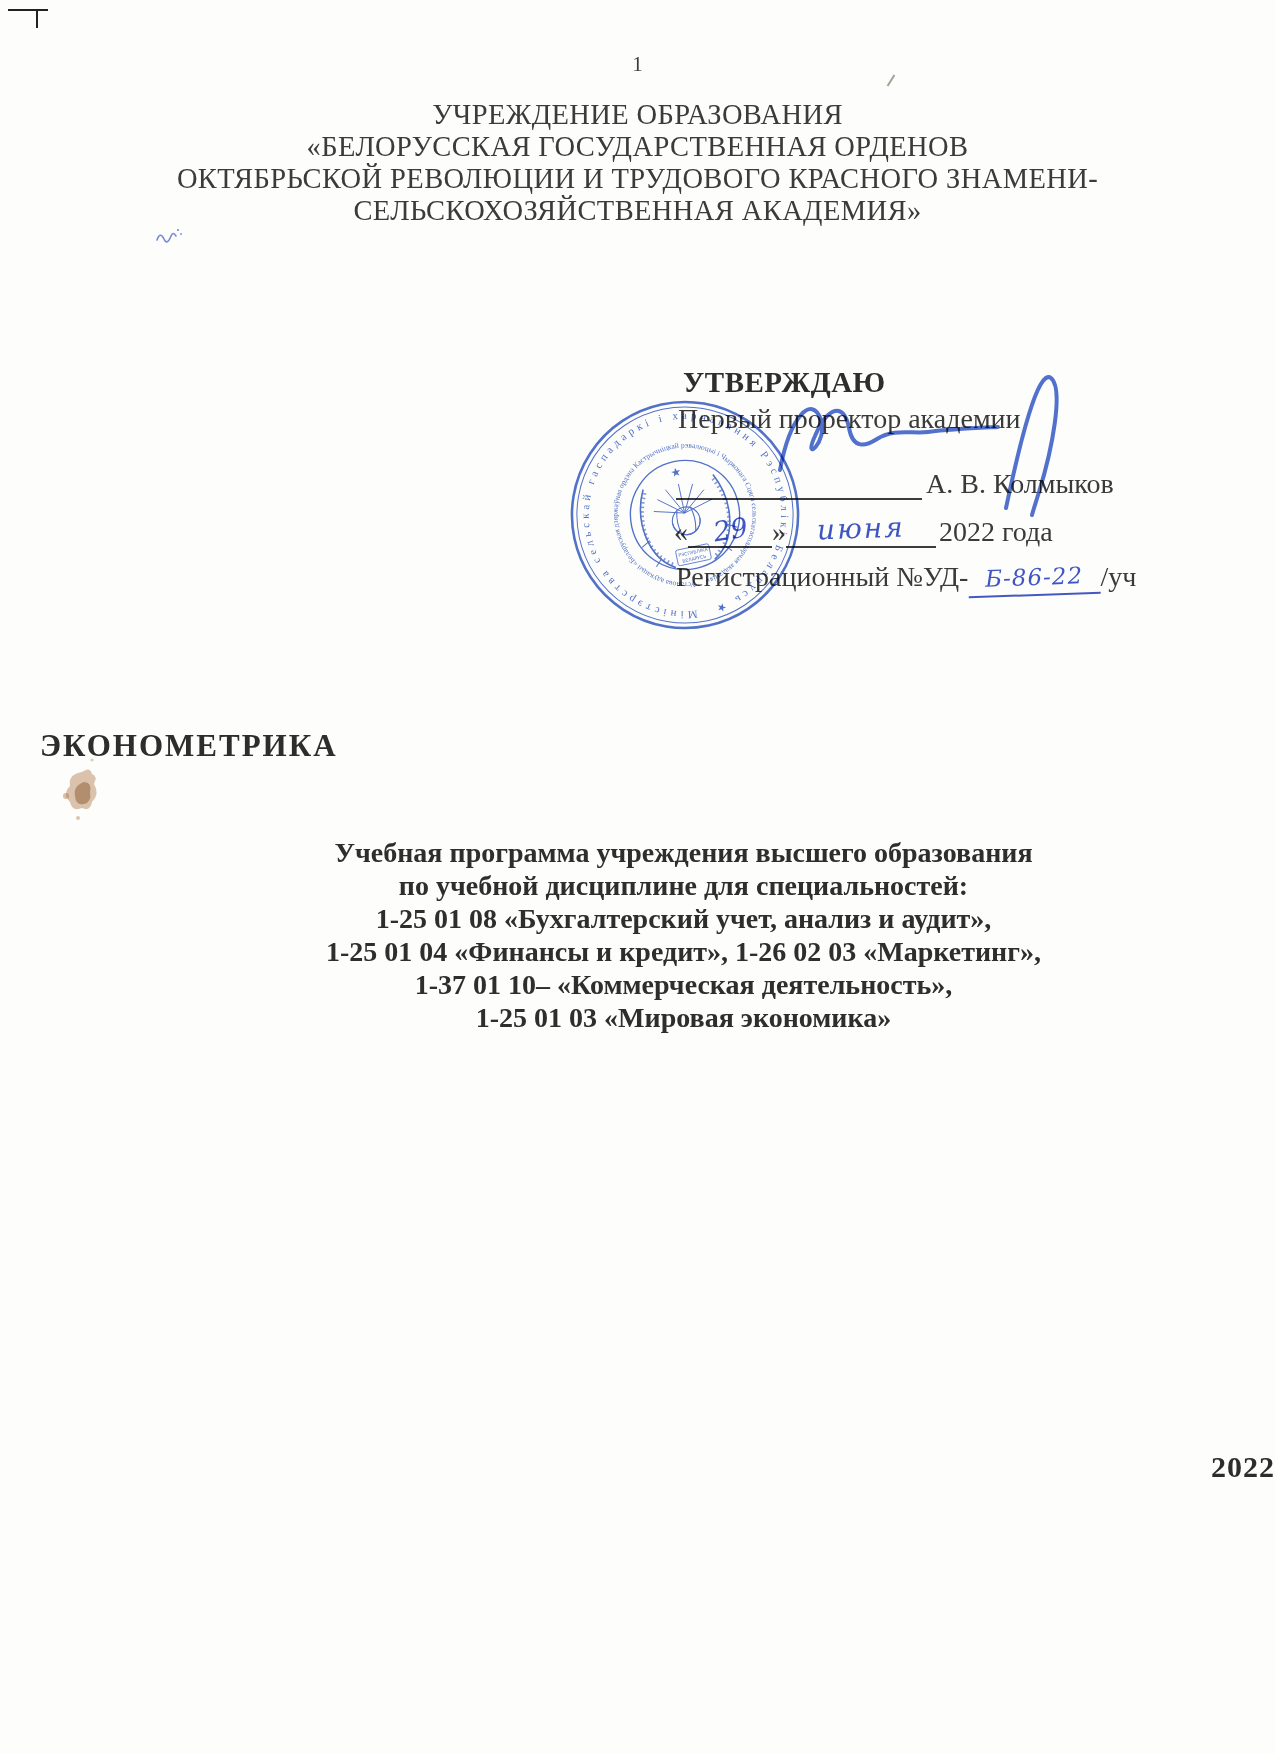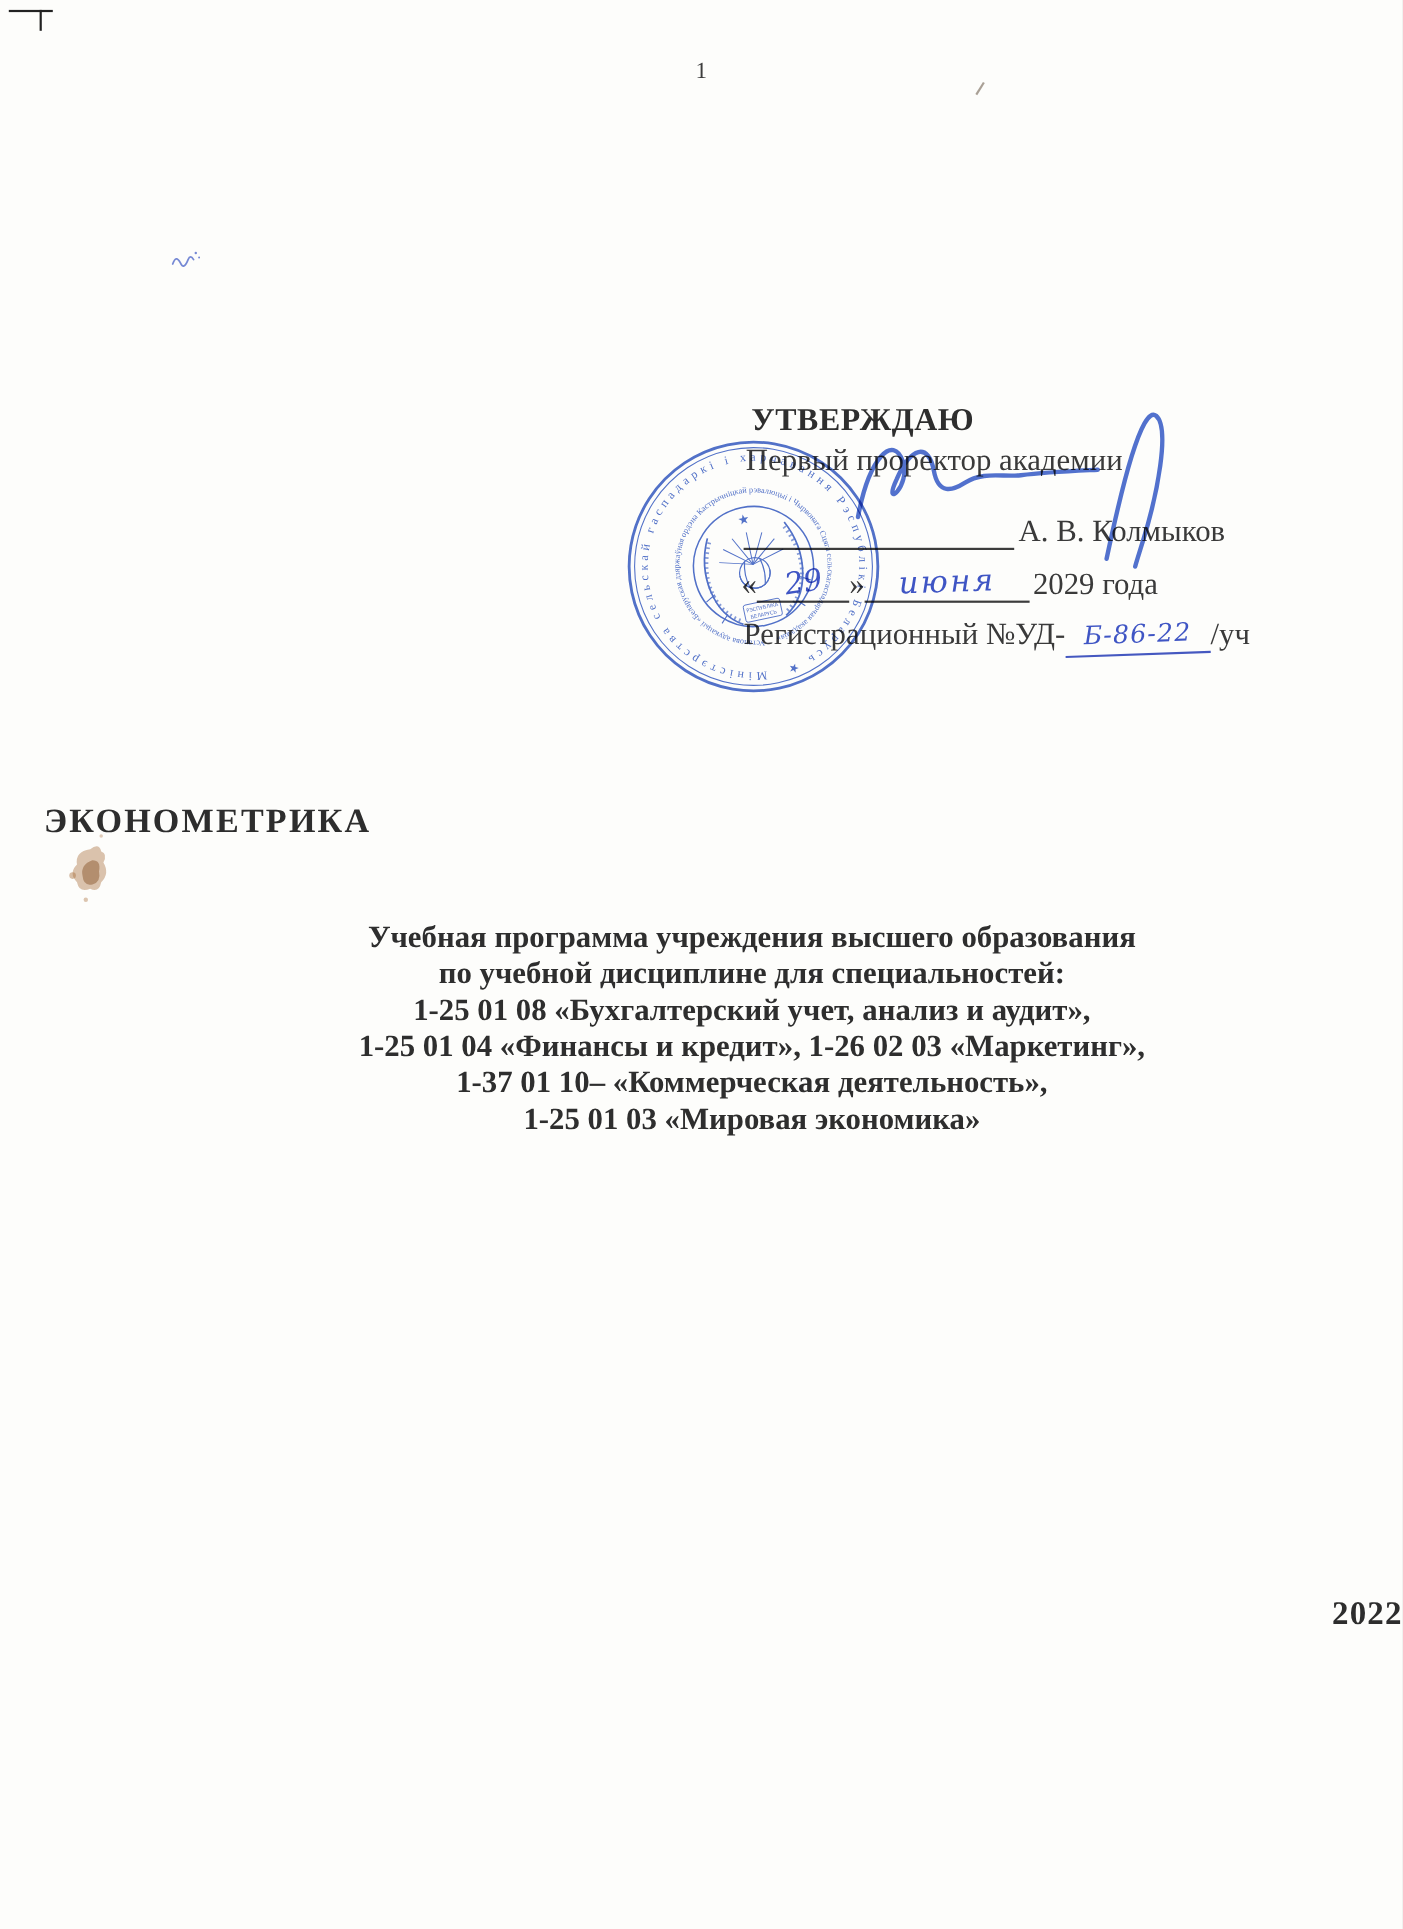--- a/index.html
+++ b/index.html
@@ -53,35 +53,41 @@
 <body>
 
 <div class="page">
 
   <div class="cropmark-h"></div>
   <div class="cropmark-v"></div>
   <div class="slash-speck"></div>
 
   <div class="page-number">1</div>
 
+  <div class="header-block">
+    <div>УЧРЕЖДЕНИЕ ОБРАЗОВАНИЯ</div>
+    <div>«БЕЛОРУССКАЯ ГОСУДАРСТВЕННАЯ ОРДЕНОВ</div>
+    <div>ОКТЯБРЬСКОЙ РЕВОЛЮЦИИ И ТРУДОВОГО КРАСНОГО ЗНАМЕНИ-</div>
+    <div>СЕЛЬСКОХОЗЯЙСТВЕННАЯ АКАДЕМИЯ»</div>
+  </div>
 
   <svg class="pen-squiggle" width="30" height="22" viewBox="0 0 30 22">
     <path d="M3 16 q3 -9 7 -1 q3 7 7 -3 q2 -5 5 0" fill="none" stroke="#4a63c8" stroke-width="1.6" stroke-linecap="round"></path>
     <circle cx="24" cy="6" r="1.1" fill="#4a63c8"></circle>
     <circle cx="27" cy="10" r="0.9" fill="#4a63c8"></circle>
   </svg>
 
   <div class="approve">
     <div class="approve-label">УТВЕРЖДАЮ</div>
     <div class="approver-title">Первый проректор академии</div>
     <div class="sig-row">
       <span class="sig-line"></span><span class="sig-name">А. В. Колмыков</span>
     </div>
     <div class="date-row">
-      <span class="q">«</span><span class="wline w-day"><span class="hand hand-day">29</span></span><span class="q">»</span><span class="wline w-month"><span class="hand hand-month">июня</span></span><span class="date-year">2029 года</span>
+      <span class="q">«</span><span class="wline w-day"><span class="hand hand-day">29</span></span><span class="q">»</span><span class="wline w-month"><span class="hand hand-month">июня</span></span><span class="date-year">2022 года</span>
     </div>
     <div class="reg-row">
       <span class="t">Регистрационный №УД-</span><span class="hand hand-reg">Б-86-22</span><span class="t">/уч</span>
     </div>
   </div>
 
   <svg class="stamp" viewBox="0 0 240 240">
     <defs>
       <path id="outerArc" d="M 120 217 a 97 97 0 1 1 0.05 0" fill="none"></path>
       <path id="innerArc" d="M 120 188 a 68 68 0 1 1 0.05 0" fill="none"></path>

